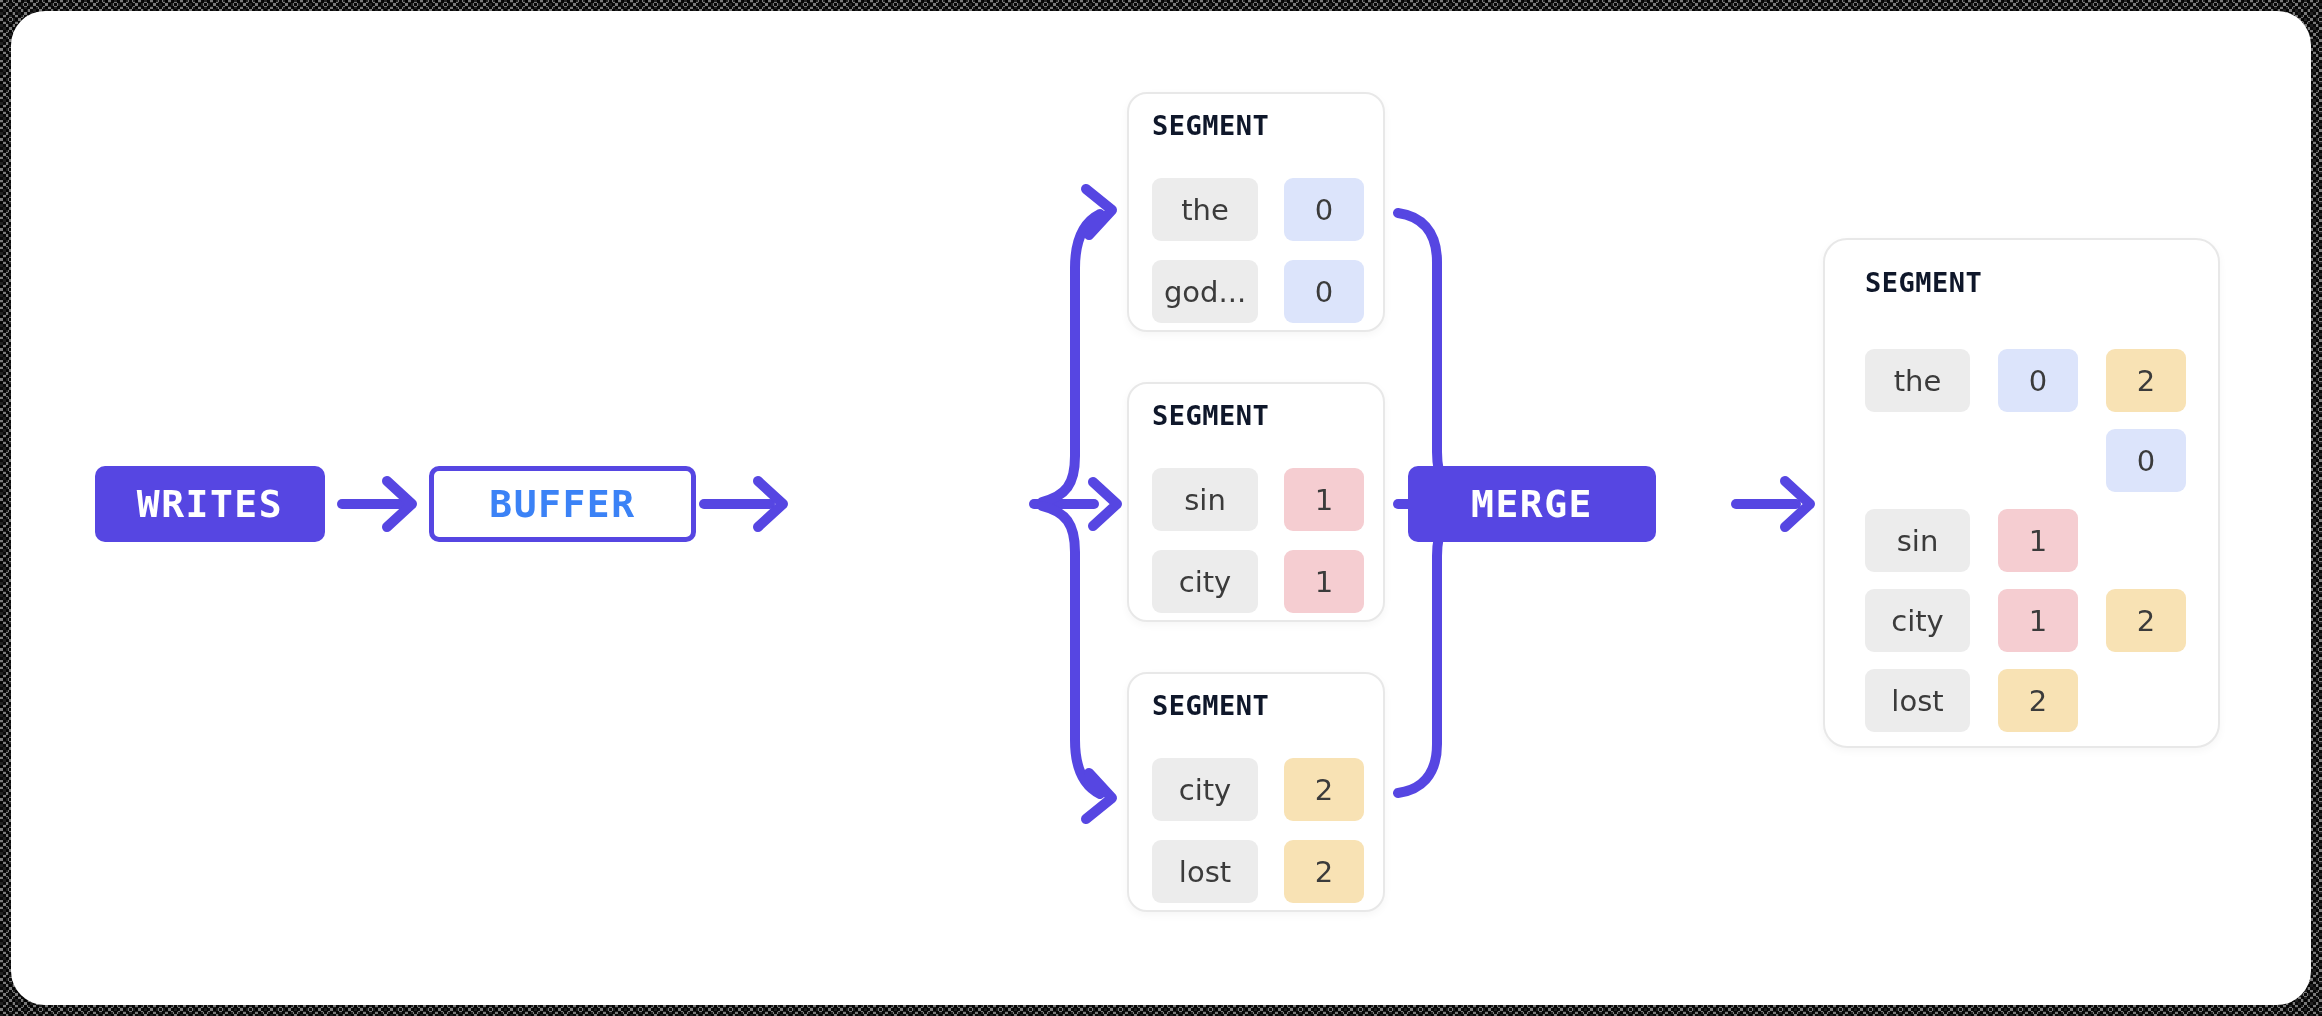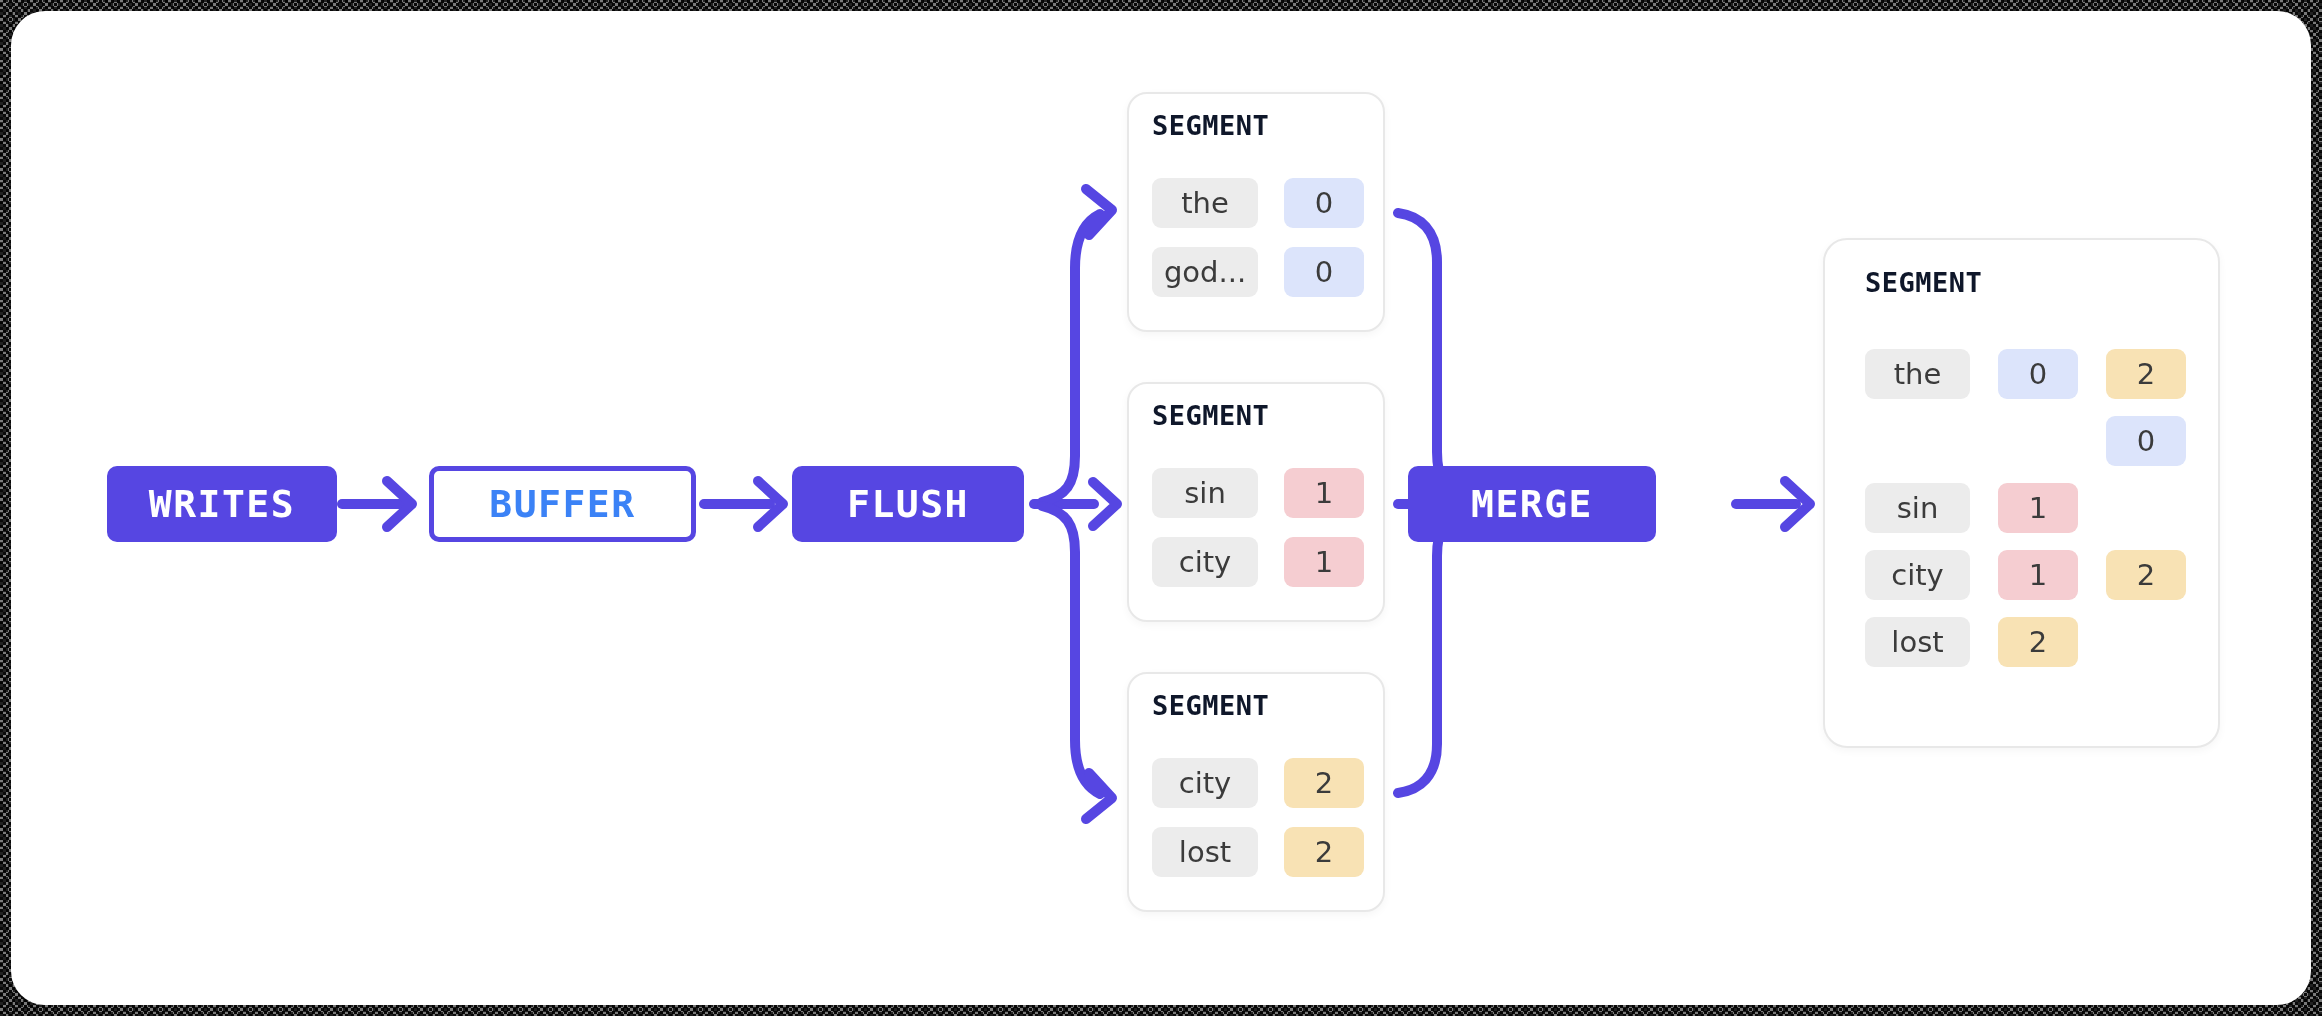--- a/index.html
+++ b/index.html
@@ -48,21 +48,21 @@
   .card.large .seg-title{margin-bottom:53px;}
   .seg-grid{
     display:grid;grid-template-columns:106px 80px;
     column-gap:26px;row-gap:19px;
   }
   .seg-grid.large{
     grid-template-columns:105px 80px 80px;
     column-gap:28px;row-gap:17px;
   }
   .pill{
-    height:50px;border-radius:9px;
+    height:63px;border-radius:9px;
     display:flex;align-items:center;justify-content:center;
     font-size:29px;color:#3b3b3b;
   }
   .pill.term{background:#ececec;}
   .pill.badge.blue{background:#dce4fb;}
   .pill.badge.pink{background:#f5cdd1;}
   .pill.badge.orange{background:#f8e2b4;}
 </style>
 </head>
 <body>
@@ -93,25 +93,24 @@
       <path d="M1398 793 C1420 790 1437 776 1437 744 V556 C1437 528 1448 511 1462 506"></path>
       <path d="M1398 504 H1450"></path>
       <path d="M1456 482 L1480 504 L1456 526"></path>
     </g>
     <g>
       <path d="M1736 504 H1796"></path>
       <path d="M1785 481 L1810 504 L1785 527"></path>
     </g>
   </svg>
 
-  <div class="node" style="left:95px;top:466px;width:230px;margin-left:12px;">WRITES</div>
+  <div class="node" style="left:95px;top:466px;width:230px;">WRITES</div>
 
   <div class="node outline" style="left:429px;top:466px;width:267px;">BUFFER</div>
 
-  <div class="node" style="left:792px;top:466px;width:232px;">FLUSH</div>
 
   <div class="node" style="left:1408px;top:466px;width:248px;">MERGE</div>
 
   <div class="card small" style="left:1127px;top:92px;">
       <div class="seg-title">SEGMENT</div>
       <div class="seg-grid">
         <div class="pill term" style="grid-area: 1 / 1;">the</div>
         <div class="pill badge blue" style="grid-area: 1 / 2;">0</div>
         <div class="pill term" style="grid-area: 2 / 1;">god...</div>
         <div class="pill badge blue" style="grid-area: 2 / 2;">0</div>

